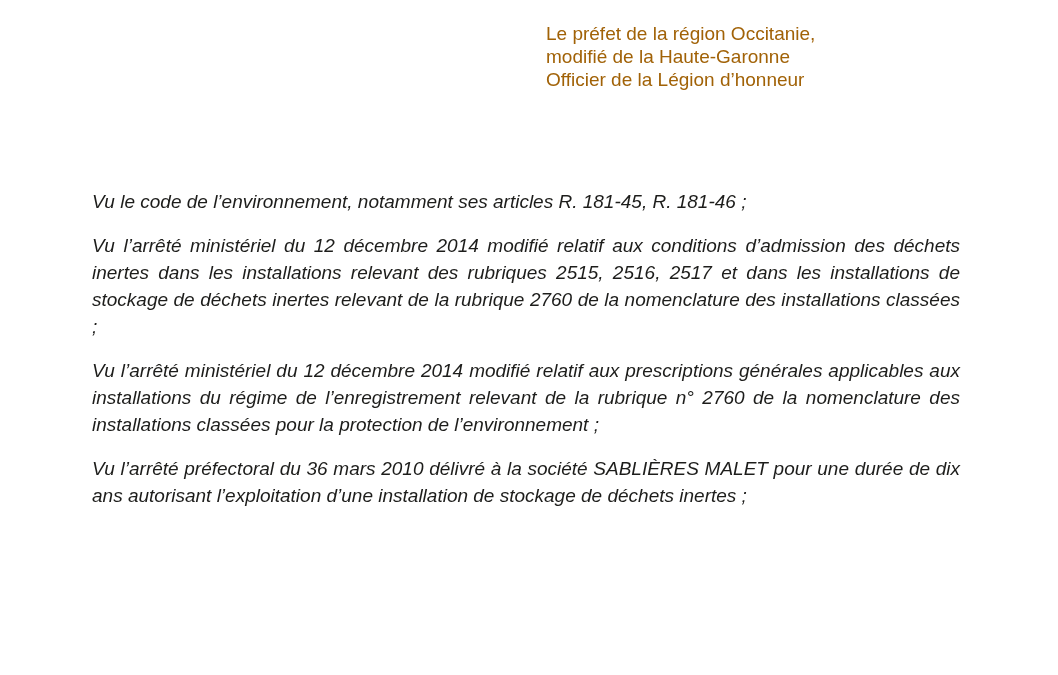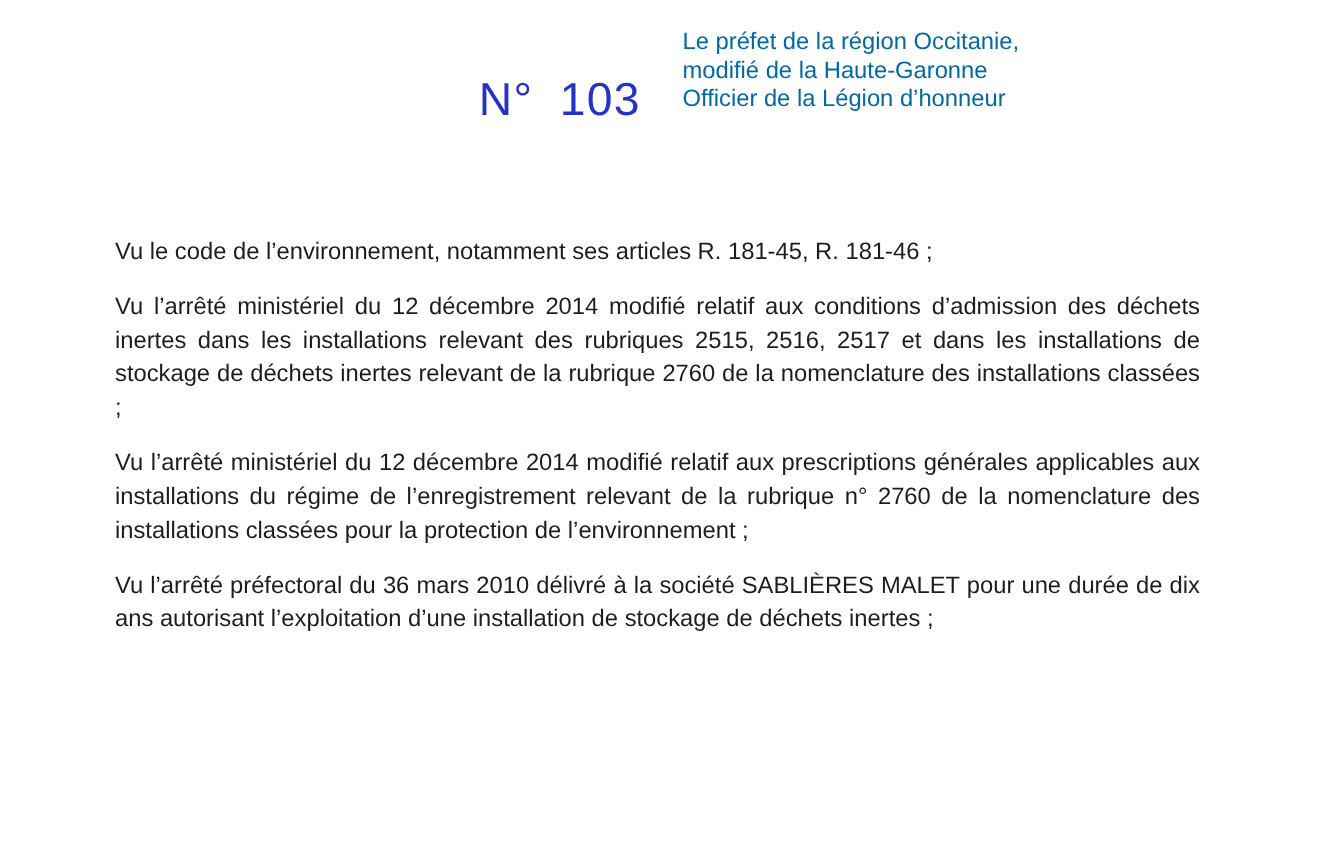--- a/index.html
+++ b/index.html
@@ -24,44 +24,44 @@
     letter-spacing: 1px;
     white-space: nowrap;
   }
   .prefect-block {
     position: absolute;
     left: 546px;
     top: 22px;
     width: 470px;
     font-size: 19px;
     line-height: 23px;
-    color: #0369a1;
+    color: #a16207;
   }
   .prefect-block .hline { white-space: nowrap; }
   .content {
     position: absolute;
     left: 92px;
     top: 188px;
     width: 884px;
     font-size: 19px;
     line-height: 27px;
     color: #1d1d1b;
   }
   .content p {
     text-align: justify;
     margin: 0 16px 17px 0;
+    font-style: italic;
   }
   .content p:last-child { margin-bottom: 0; }
 </style>
 </head>
 <body>
 
 <div class="page">
 
-  <div class="doc-number">N° 103</div>
 
   <div class="prefect-block">
     <div class="hline">Le préfet de la région Occitanie,</div>
     <div class="hline">modifié de la Haute-Garonne</div>
     <div class="hline">Officier de la Légion d’honneur</div>
   </div>
 
   <div class="content">
     <p>Vu le code de l’environnement, notamment ses articles R. 181-45, R. 181-46 ;</p>
     <p>Vu l’arrêté ministériel du 12 décembre 2014 modifié relatif aux conditions d’admission des déchets inertes dans les installations relevant des rubriques 2515, 2516, 2517 et dans les installations de stockage de déchets inertes relevant de la rubrique 2760 de la nomenclature des installations classées ;</p>

